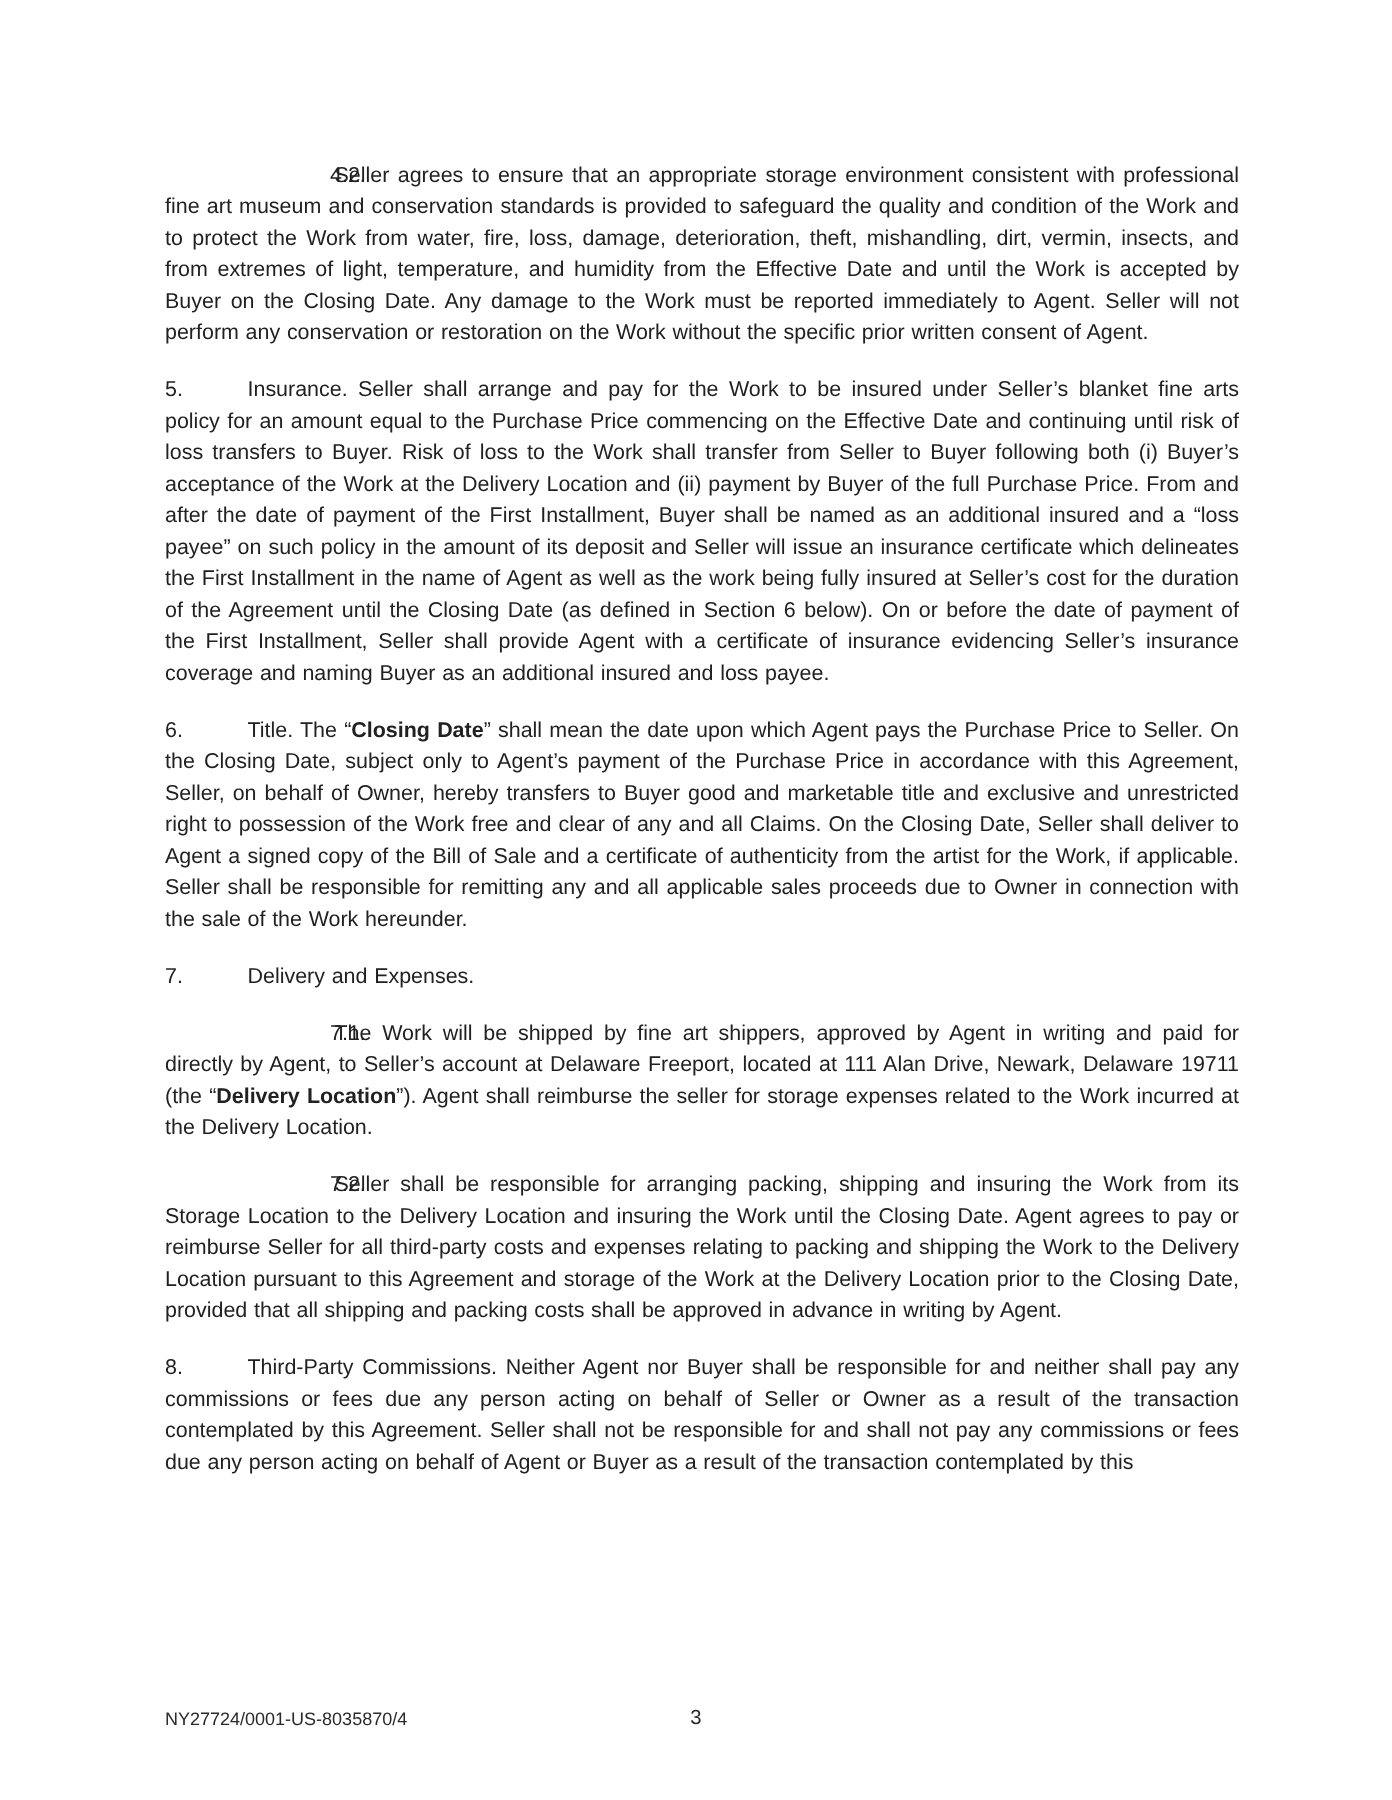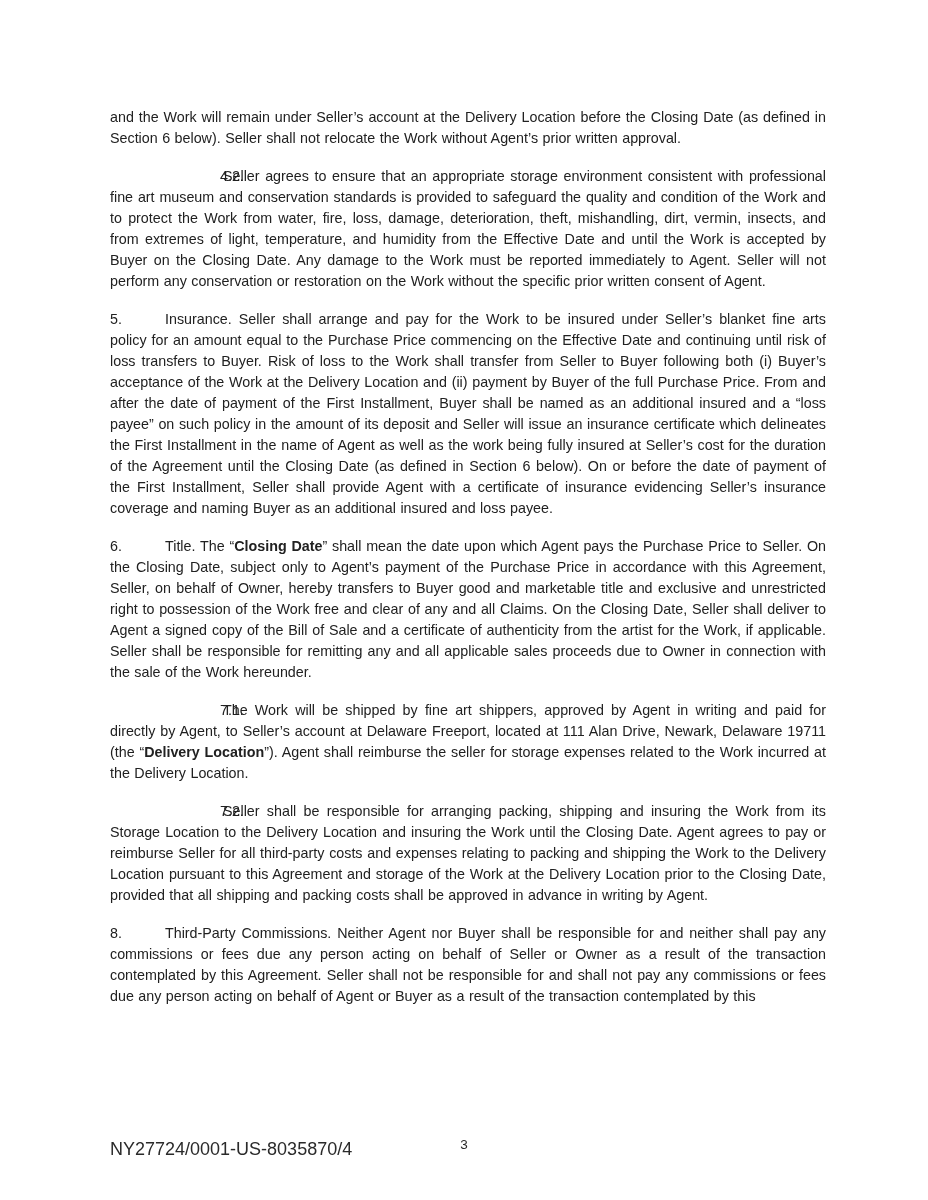--- a/index.html
+++ b/index.html
@@ -39,47 +39,47 @@
   }
   .numsec { width: 55px; }
   .numsub { width: 58px; }
   .sub { text-indent: 55px; }
   .u { text-underline-offset: 2px; }
   .bi { font-weight: bold; }
   .footer-id {
     position: absolute;
     left: 110px;
     top: 1139px;
-    font-size: 18px;
+    font-size: 12px;
     color: #2a2a2a;
   }
   .footer-page {
     position: absolute;
     left: 0;
     top: 1137px;
     width: 928px;
     text-align: center;
     font-size: 13.5px;
     color: #2a2a2a;
   }
 </style>
 </head>
 <body>
 
 <div class="page">
   <div class="content">
 
-    <p class="para">and the Work will remain under Seller’s account at the Delivery Location before the Closing Date (as defined in Section 6 below). Seller shall not relocate the Work without Agent’s prior written approval.</p>
 
     <p class="para sub"><span class="num numsub">4.2.</span><span>Seller agrees to ensure that an appropriate storage environment consistent with professional fine art museum and conservation standards is provided to safeguard the quality and condition of the Work and to protect the Work from water, fire, loss, damage, deterioration, theft, mishandling, dirt, vermin, insects, and from extremes of light, temperature, and humidity from the Effective Date and until the Work is accepted by Buyer on the Closing Date. Any damage to the Work must be reported immediately to Agent. Seller will not perform any conservation or restoration on the Work without the specific prior written consent of Agent.</span></p>
 
     <p class="para"><span class="num numsec">5.</span><span class="u">Insurance</span><span>. Seller shall arrange and pay for the Work to be insured under Seller’s blanket fine arts policy for an amount equal to the Purchase Price commencing on the Effective Date and continuing until risk of loss transfers to Buyer. Risk of loss to the Work shall transfer from Seller to Buyer following both (i) Buyer’s acceptance of the Work at the Delivery Location and (ii) payment by Buyer of the full Purchase Price. From and after the date of payment of the First Installment, Buyer shall be named as an additional insured and a “loss payee” on such policy in the amount of its deposit and Seller will issue an insurance certificate which delineates the First Installment in the name of Agent as well as the work being fully insured at Seller’s cost for the duration of the Agreement until the Closing Date (as defined in Section 6 below). On or before the date of payment of the First Installment, Seller shall provide Agent with a certificate of insurance evidencing Seller’s insurance coverage and naming Buyer as an additional insured and loss payee.</span></p>
 
     <p class="para"><span class="num numsec">6.</span><span class="u">Title</span><span>. The “</span><span class="bi">Closing Date</span><span>” shall mean the date upon which Agent pays the Purchase Price to Seller. On the Closing Date, subject only to Agent’s payment of the Purchase Price in accordance with this Agreement, Seller, on behalf of Owner, hereby transfers to Buyer good and marketable title and exclusive and unrestricted right to possession of the Work free and clear of any and all Claims. On the Closing Date, Seller shall deliver to Agent a signed copy of the Bill of Sale and a certificate of authenticity from the artist for the Work, if applicable. Seller shall be responsible for remitting any and all applicable sales proceeds due to Owner in connection with the sale of the Work hereunder.</span></p>
 
+    <p class="para"><span class="num numsec">7.</span><span class="u">Delivery and Expenses</span><span>.</span></p>
 
     <p class="para sub"><span class="num numsub">7.1.</span><span>The Work will be shipped by fine art shippers, approved by Agent in writing and paid for directly by Agent, to Seller’s account at Delaware Freeport, located at 111 Alan Drive, Newark, Delaware 19711 (the “</span><span class="bi">Delivery Location</span><span>”). Agent shall reimburse the seller for storage expenses related to the Work incurred at the Delivery Location.</span></p>
 
     <p class="para sub"><span class="num numsub">7.2.</span><span>Seller shall be responsible for arranging packing, shipping and insuring the Work from its Storage Location to the Delivery Location and insuring the Work until the Closing Date. Agent agrees to pay or reimburse Seller for all third-party costs and expenses relating to packing and shipping the Work to the Delivery Location pursuant to this Agreement and storage of the Work at the Delivery Location prior to the Closing Date, provided that all shipping and packing costs shall be approved in advance in writing by Agent.</span></p>
 
     <p class="para"><span class="num numsec">8.</span><span class="u">Third-Party Commissions</span><span>.  Neither Agent nor Buyer shall be responsible for and neither shall pay any commissions or fees due any person acting on behalf of Seller or Owner as a result of the transaction contemplated by this Agreement. Seller shall not be responsible for and shall not pay any commissions or fees due any person acting on behalf of Agent or Buyer as a result of the transaction contemplated by this</span></p>
 
   </div>
 
   <div class="footer-id">NY27724/0001-US-8035870/4</div>

